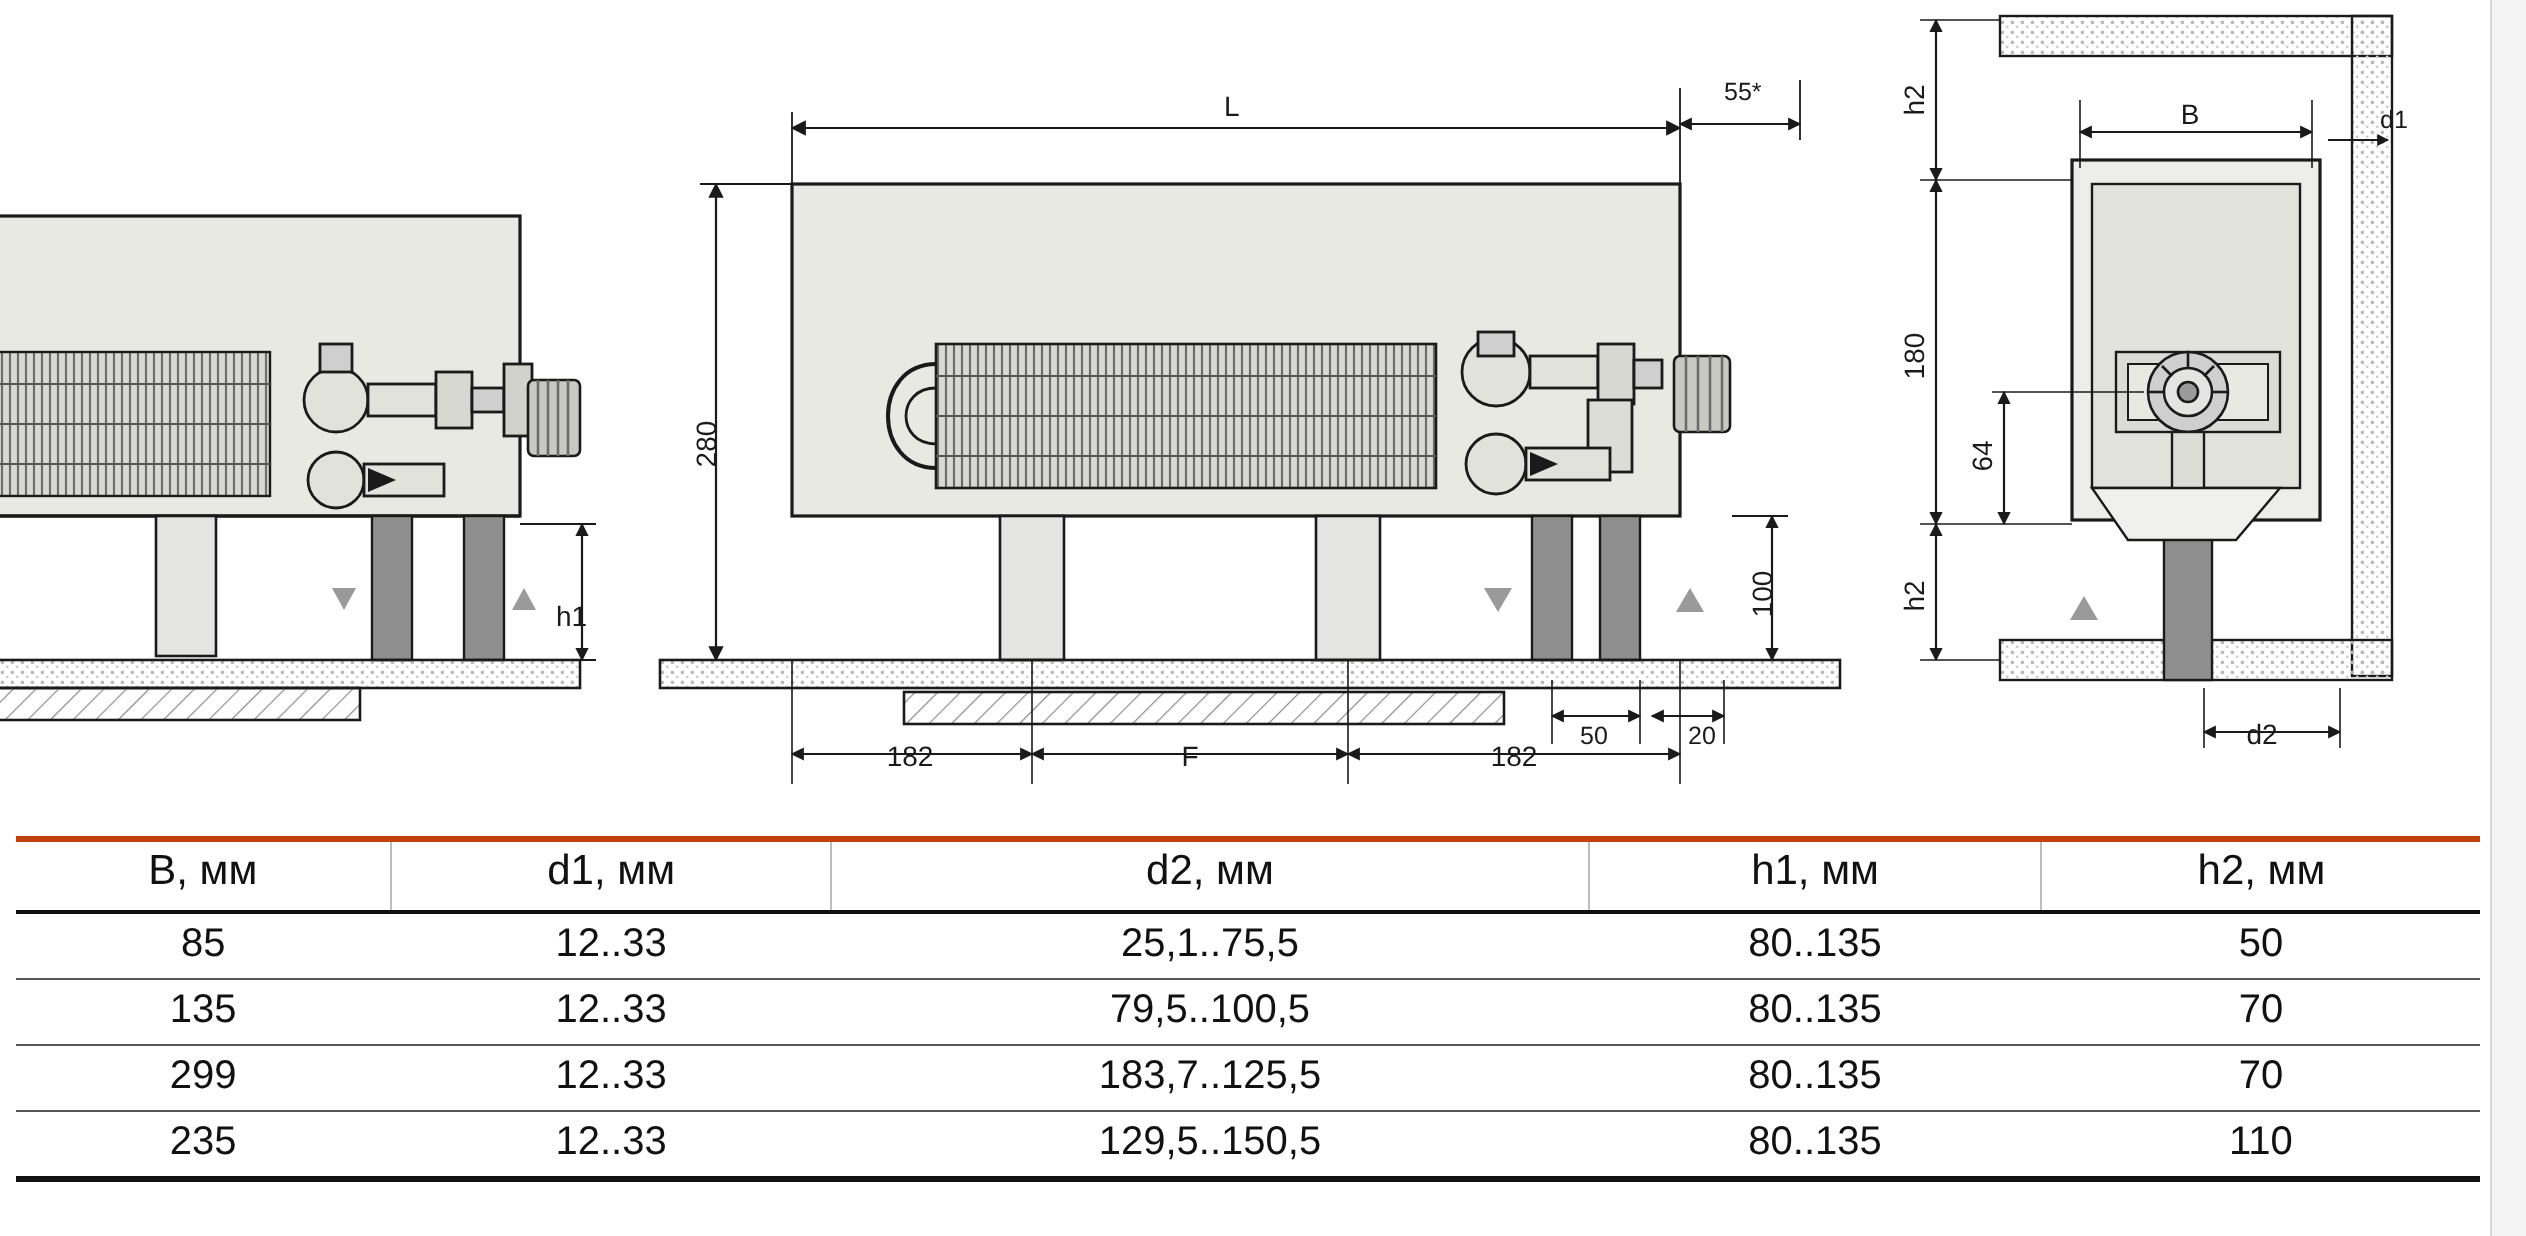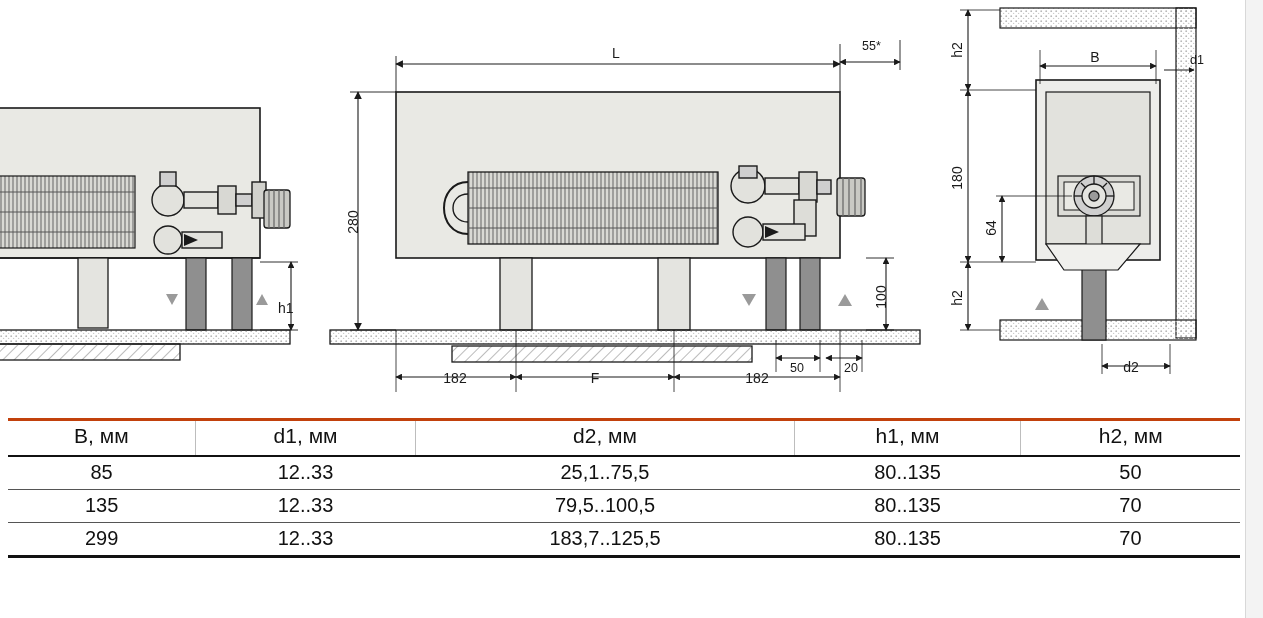--- a/index.html
+++ b/index.html
@@ -316,18 +316,25 @@
           <td>80..135</td>
           <td>70</td>
         </tr>
         <tr>
           <td>299</td>
           <td>12..33</td>
           <td>183,7..125,5</td>
           <td>80..135</td>
           <td>70</td>
         </tr>
+        <tr>
+          <td>235</td>
+          <td>12..33</td>
+          <td>129,5..150,5</td>
+          <td>80..135</td>
+          <td>110</td>
+        </tr>
       </tbody>
     </table>
   </div>
 
   <div class="right-strip"></div>
 </div>
 
 </body></html>

